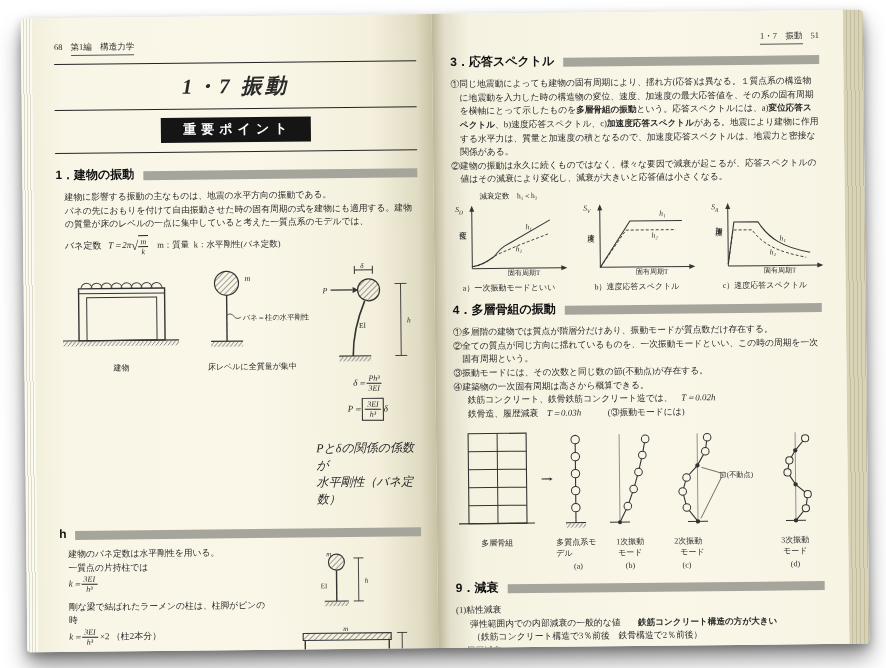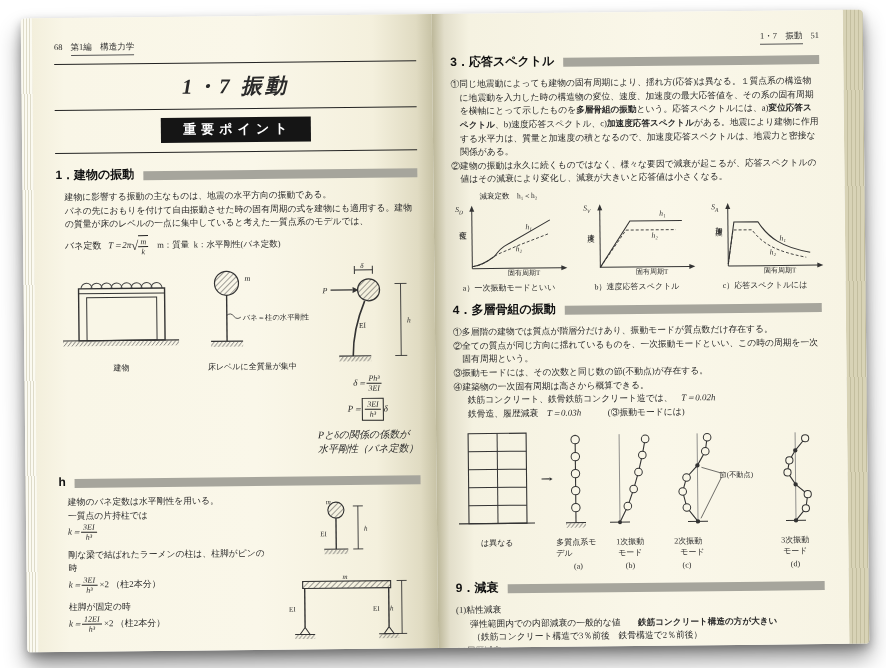--- a/index.html
+++ b/index.html
@@ -60,21 +60,21 @@
   svg text{font-family:"Liberation Serif","DejaVu Serif",serif;font-size:8px;fill:#2a2a2a;}
   svg text.it{font-style:italic;}
   .vtext{writing-mode:vertical-rl;text-orientation:upright;font-size:7.5px;letter-spacing:1px;}
   .graph{position:relative;}
   .graph .lab{position:absolute;font-size:7.5px;font-style:italic;}
   .gnote{font-size:7.5px;margin-left:28px;margin-bottom:1px;}
   .sec2cols{display:flex;}
   .sec2cols .txt{flex:1;}
   .sec2cols .figs{width:150px;display:flex;flex-direction:column;align-items:center;gap:10px;padding-top:2px;}
   .fline{margin:4px 0 4px 10px;}
-  .pd-notes{font-size:10px;font-style:italic;margin-top:7px;text-align:left;}
+  .pd-notes{font-size:12px;font-style:italic;margin-top:19px;text-align:left;}
 </style>
 </head>
 <body>
 
 <svg width="0" height="0" style="position:absolute">
   <defs>
     <pattern id="ht" width="4" height="4" patternTransform="rotate(45)" patternUnits="userSpaceOnUse">
       <line x1="0" y1="0" x2="0" y2="4" stroke="#444" stroke-width="1"></line>
     </pattern>
     <pattern id="gnd" width="4" height="5" patternUnits="userSpaceOnUse">
@@ -319,21 +319,21 @@
                 <polygon points="111,63.5 117,66 111,68.5" fill="#333"></polygon>
               <path d="M22,64 L28,22 L52,22 C62,38 76,48 104,53" fill="none" stroke="#333" stroke-width="1.1"></path>
               <path d="M22,64 L27,30 L46,30 C56,44 70,52 100,58" fill="none" stroke="#333" stroke-width="0.9" stroke-dasharray="3,2"></path>
             </svg>
             <span class="lab" style="left:6px;top:2px"><span>S</span><sub style="font-size:5.5px">A</sub></span>
             <span class="lab vtext" style="left:8px;top:20px;font-style:normal">加速度</span>
             <span class="lab" style="left:74px;top:34px">h₁</span>
             <span class="lab" style="left:64px;top:48px">h₂</span>
             <span class="lab" style="left:58px;top:66px;font-style:normal;font-size:7px">固有周期T</span>
           </div>
-          <span class="figcap">c）応答スペクトルには</span>
+          <span class="figcap">c）速度応答スペクトル</span>
         </div>
       </div>
     </div>
 
     <div class="sechead" style="margin-top:8px">
       <span>4．多層骨組の振動</span>
       <span class="bar"></span>
     </div>
     <div class="bt">
       <p class="hang">①多層階の建物では質点が階層分だけあり、振動モードが質点数だけ存在する。</p>
@@ -348,21 +348,21 @@
       <div class="figcol">
         <svg width="84" height="108" viewBox="0 0 84 108">
           <rect x="14" y="6" width="58" height="90" fill="none" stroke="#333" stroke-width="1.1"></rect>
           <line x1="43" y1="6" x2="43" y2="96" stroke="#333"></line>
           <line x1="14" y1="24" x2="72" y2="24" stroke="#333"></line>
           <line x1="14" y1="42" x2="72" y2="42" stroke="#333"></line>
           <line x1="14" y1="60" x2="72" y2="60" stroke="#333"></line>
           <line x1="14" y1="78" x2="72" y2="78" stroke="#333"></line>
           <line x1="4" y1="96" x2="80" y2="96" stroke="#333" stroke-width="1.1"></line>
         </svg>
-        <span class="figcap">は異なる</span>
+        <span class="figcap">多層骨組</span>
         <span class="subcap">&nbsp;</span>
       </div>
       <svg width="26" height="108" viewBox="0 0 26 108">
         <line x1="2" y1="50" x2="18" y2="50" stroke="#333" stroke-width="1.2"></line>
         <polygon points="18,46.5 24,50 18,53.5" fill="#333"></polygon>
       </svg>
       <div class="figcol">
         <svg width="44" height="108" viewBox="0 0 44 108">
           <line x1="20" y1="8" x2="20" y2="96" stroke="#333" stroke-width="1.1"></line>
           <circle cx="20" cy="13" r="4.2" fill="#f9f6e7" stroke="#333"></circle>

